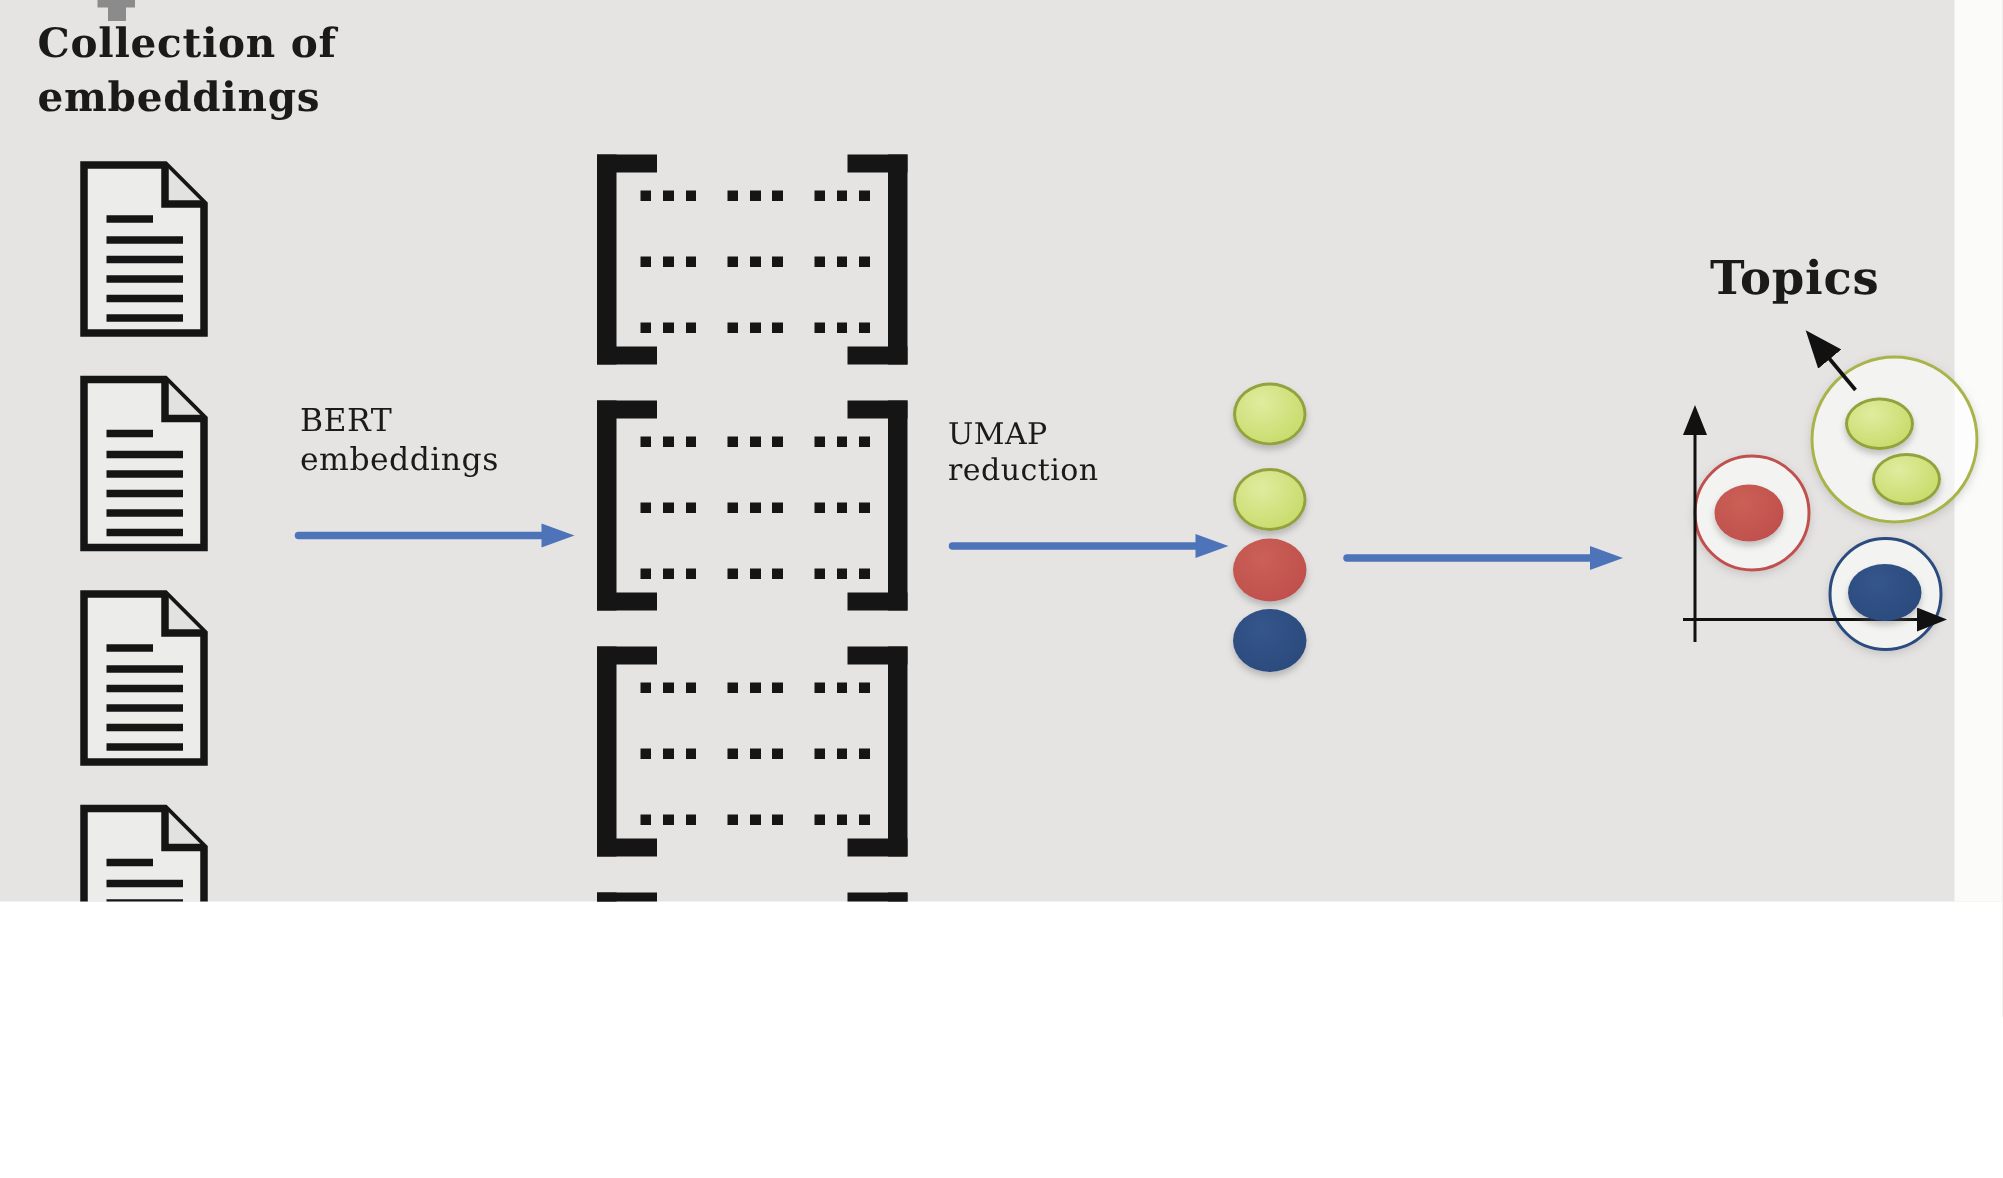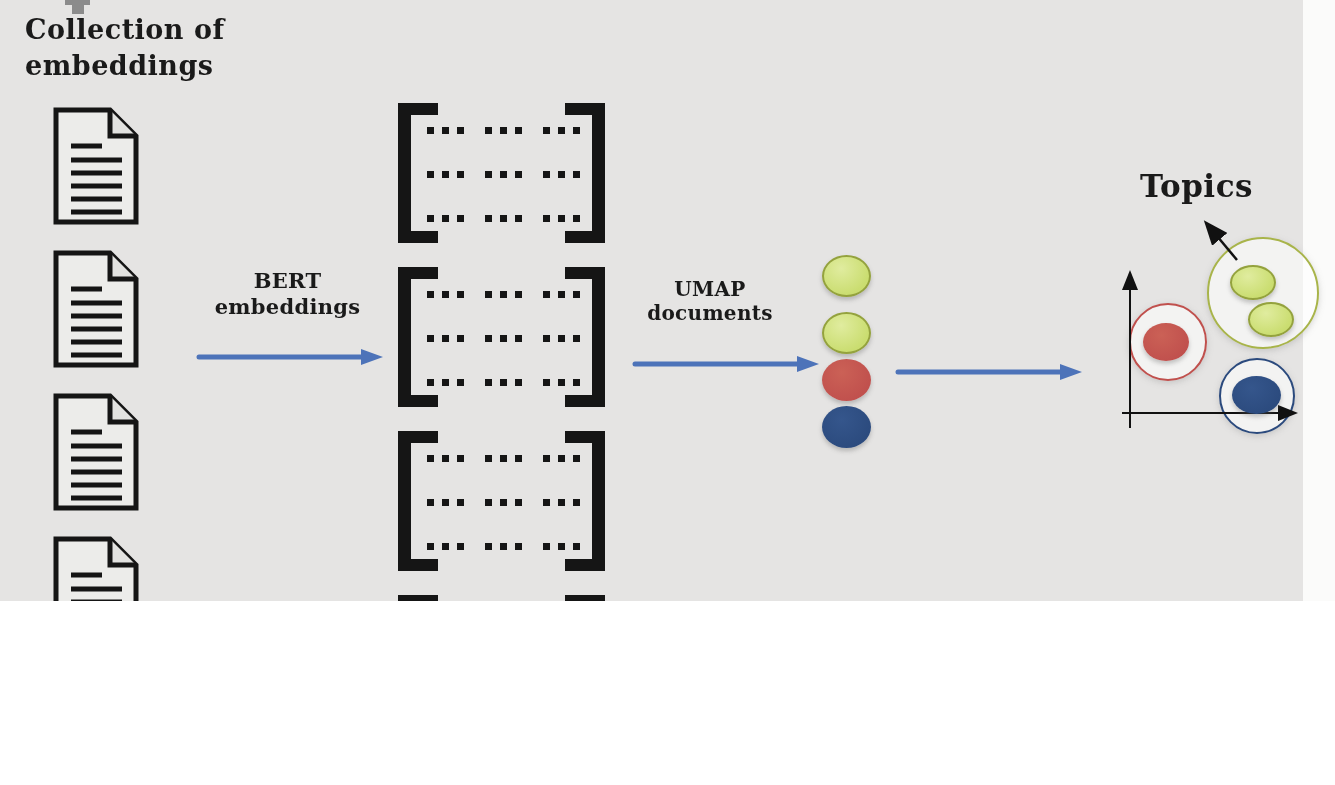--- a/index.html
+++ b/index.html
@@ -16,23 +16,23 @@
 
   
   .remnant-bar  { left:65px; top:0; width:25px; height:5px;  background:#8b8b8b; }
   .remnant-stem { left:72px; top:0; width:12px; height:14px; background:#8b8b8b; }
 
   
   .collection-label { left:25px; top:12px; font-size:27px; line-height:1.32; font-weight:600; letter-spacing:.5px; }
   .topics-label { left:1140px; top:168px; font-size:31px; font-weight:600; letter-spacing:.5px; }
 
   
-  .step-label { text-align:center; font-size:21px; line-height:1.22; font-weight:700; letter-spacing:.3px; }
+  .step-label { font-size:21px; line-height:1.22; font-weight:400; letter-spacing:.3px; }
   .step-bert    { left:200px; top:268px; width:175px; }
-  .step-umap    { left:616px; top:277px; width:188px; font-size:20px; }
+  .step-umap    { left:632px; top:277px; width:188px; font-size:20px; }
   .step-hdbscan { left:893px; top:303px; width:185px; }
 
   
   .doc { left:50px; width:92px; height:124px; }
 
   
   .flow-arrow { width:190px; height:22px; }
   .flow-arrow line { stroke: var(--arrow-blue,#4D73B9); stroke-width:5; stroke-linecap:round; }
   .flow-arrow polygon { fill: var(--arrow-blue,#4D73B9); }
 
@@ -208,21 +208,21 @@
       </div>
     <div class="mrow" style="top:112px">
         <i></i>
         <i></i>
         <i></i>
       </div>
   </div>
 
   <div class="abs step-label step-umap">
     <div>UMAP</div>
-    <div>documents</div>
+    <div>reduction</div>
   </div>
   <svg class="abs flow-arrow" style="left:632px; top:353px" viewBox="0 0 190 22">
     <line x1="3" y1="11" x2="165" y2="11"></line>
       <polygon points="165,3 187,11 165,19"></polygon>
   </svg>
 
   <div class="pt pt-lime col-pt" style="top:255px"></div>
   <div class="pt pt-lime col-pt" style="top:312px"></div>
   <div class="pt pt-red  col-pt" style="top:359px"></div>
   <div class="pt pt-navy col-pt" style="top:406px"></div>

